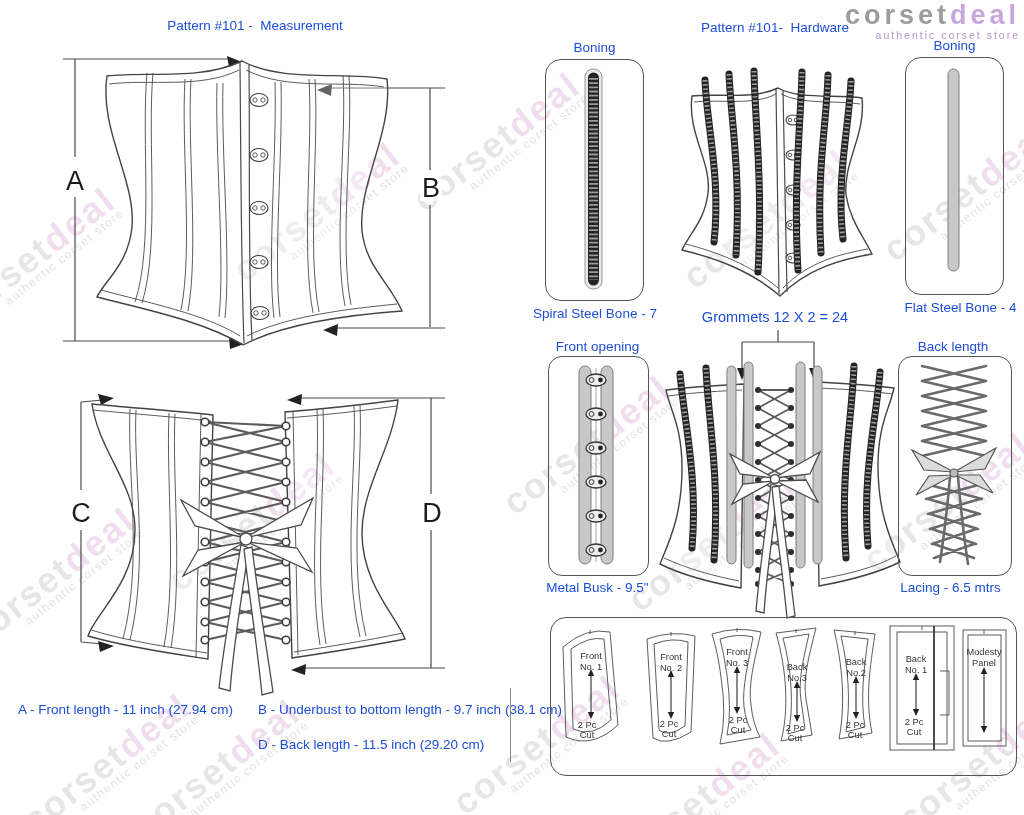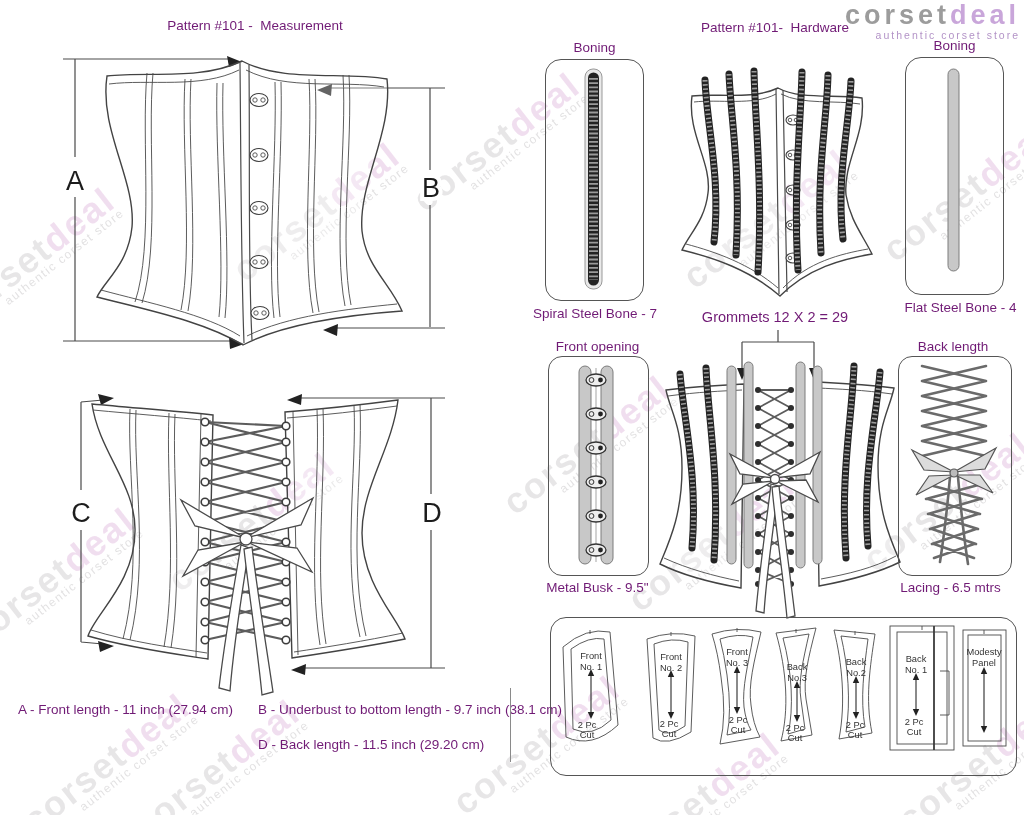--- a/index.html
+++ b/index.html
@@ -7,21 +7,21 @@
         font-family:"Liberation Sans",sans-serif;}
   
   .wm{position:absolute;transform:rotate(-38deg);transform-origin:0 50%;
       font-weight:bold;font-size:36px;letter-spacing:2px;opacity:.5;pointer-events:none;
       white-space:nowrap;line-height:1;}
   .wm .w1{color:#d0ced0;}
   .wm .w2{color:#e3bfe0;}
   .wm .wtag{text-align:right;font-size:12px;font-weight:normal;letter-spacing:1.5px;
       color:#c6c4c6;margin-top:-4px;}
   
-  .lbl{position:absolute;color:#701a75;text-align:center;white-space:pre;font-size:13.5px;}
+  .lbl{position:absolute;color:#1d4ed8;text-align:center;white-space:pre;font-size:13.5px;}
   .lbl-left{text-align:center;}
   .sm{font-size:13.5px;}
   .md{font-size:14.5px;}
   svg{position:absolute;overflow:visible;}
   svg text{font-family:"Liberation Sans",sans-serif;fill:#333;}
   .dimletter{font-size:27px;fill:#1c1c1c;paint-order:stroke;stroke:#fff;stroke-width:8px;}
   .ln{stroke:#4a4a4a;stroke-width:1.2;fill:none;}
   .ln-thin{stroke:#4a4a4a;stroke-width:0.9;fill:none;}
   .body-fill{fill:rgba(255,255,255,0.3);stroke:#434343;stroke-width:1.4;}
   .arr{fill:#222;}
@@ -266,21 +266,21 @@
       <path class="spiral-core" d="M104,13 C105,62 113,130 108,214"></path>
         <path class="spiral-tex" d="M104,13 C105,62 113,130 108,214"></path>
       <path class="spiral-core" d="M152,14 C151,62 143,130 148,212"></path>
         <path class="spiral-tex" d="M152,14 C151,62 143,130 148,212"></path>
       <path class="spiral-core" d="M178,17 C177,62 166,115 171,195"></path>
         <path class="spiral-tex" d="M178,17 C177,62 166,115 171,195"></path>
       <path class="spiral-core" d="M201,23 C199,70 186,120 193,181"></path>
         <path class="spiral-tex" d="M201,23 C199,70 186,120 193,181"></path>
     </g>
   </svg>
-  <div class="lbl md" style="left:640px;top:309px;width:270px;">Grommets 12 X 2 = 29</div>
+  <div class="lbl md" style="left:640px;top:309px;width:270px;">Grommets 12 X 2 = 24</div>
 
   <div class="lbl sm" style="left:540px;top:339px;width:115px;">Front opening</div>
   <div class="box" style="left:548px;top:356px;width:99px;height:218px;border-radius:14px;"></div>
   <svg style="left:548px;top:356px;" width="99" height="218" viewBox="0 0 99 218">
     <rect class="flatbar" x="31" y="10" width="12" height="198" rx="6" fill="#d4d4d4"></rect>
     <rect class="flatbar" x="53" y="10" width="12" height="198" rx="6" fill="#d4d4d4"></rect>
     <path d="M48,12 V206" stroke="#a5a5a5" stroke-width="1" fill="none"></path>
     <g>
       <g>
           <ellipse cx="48" cy="24" rx="10" ry="6" fill="#eee" stroke="#333" stroke-width="1.3"></ellipse>

